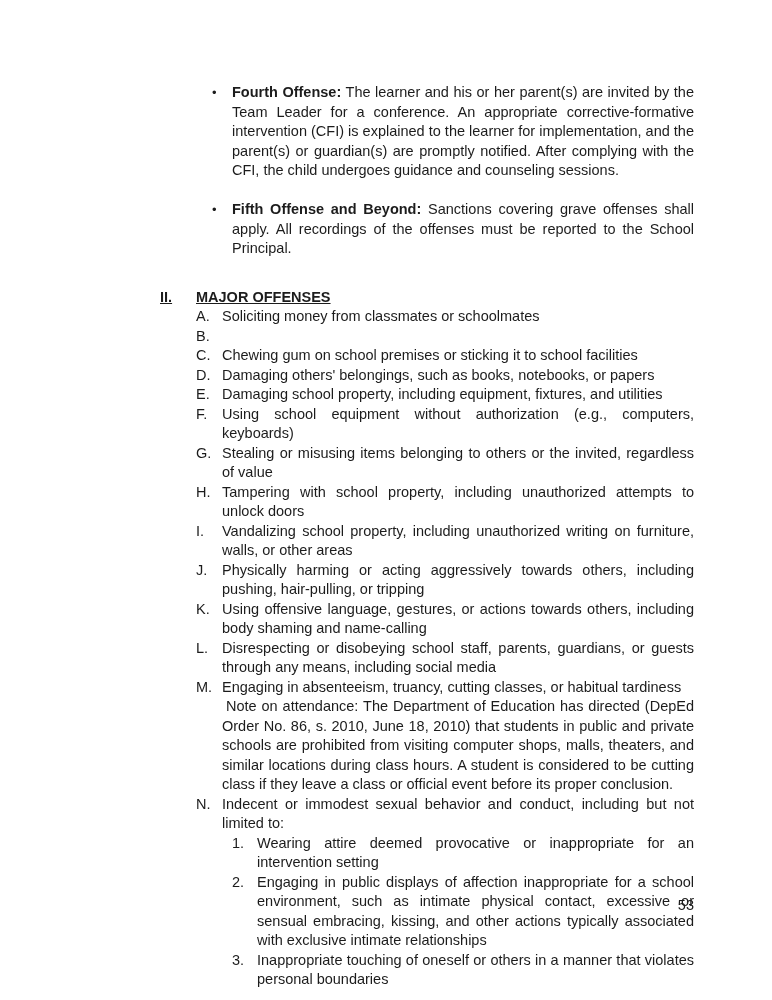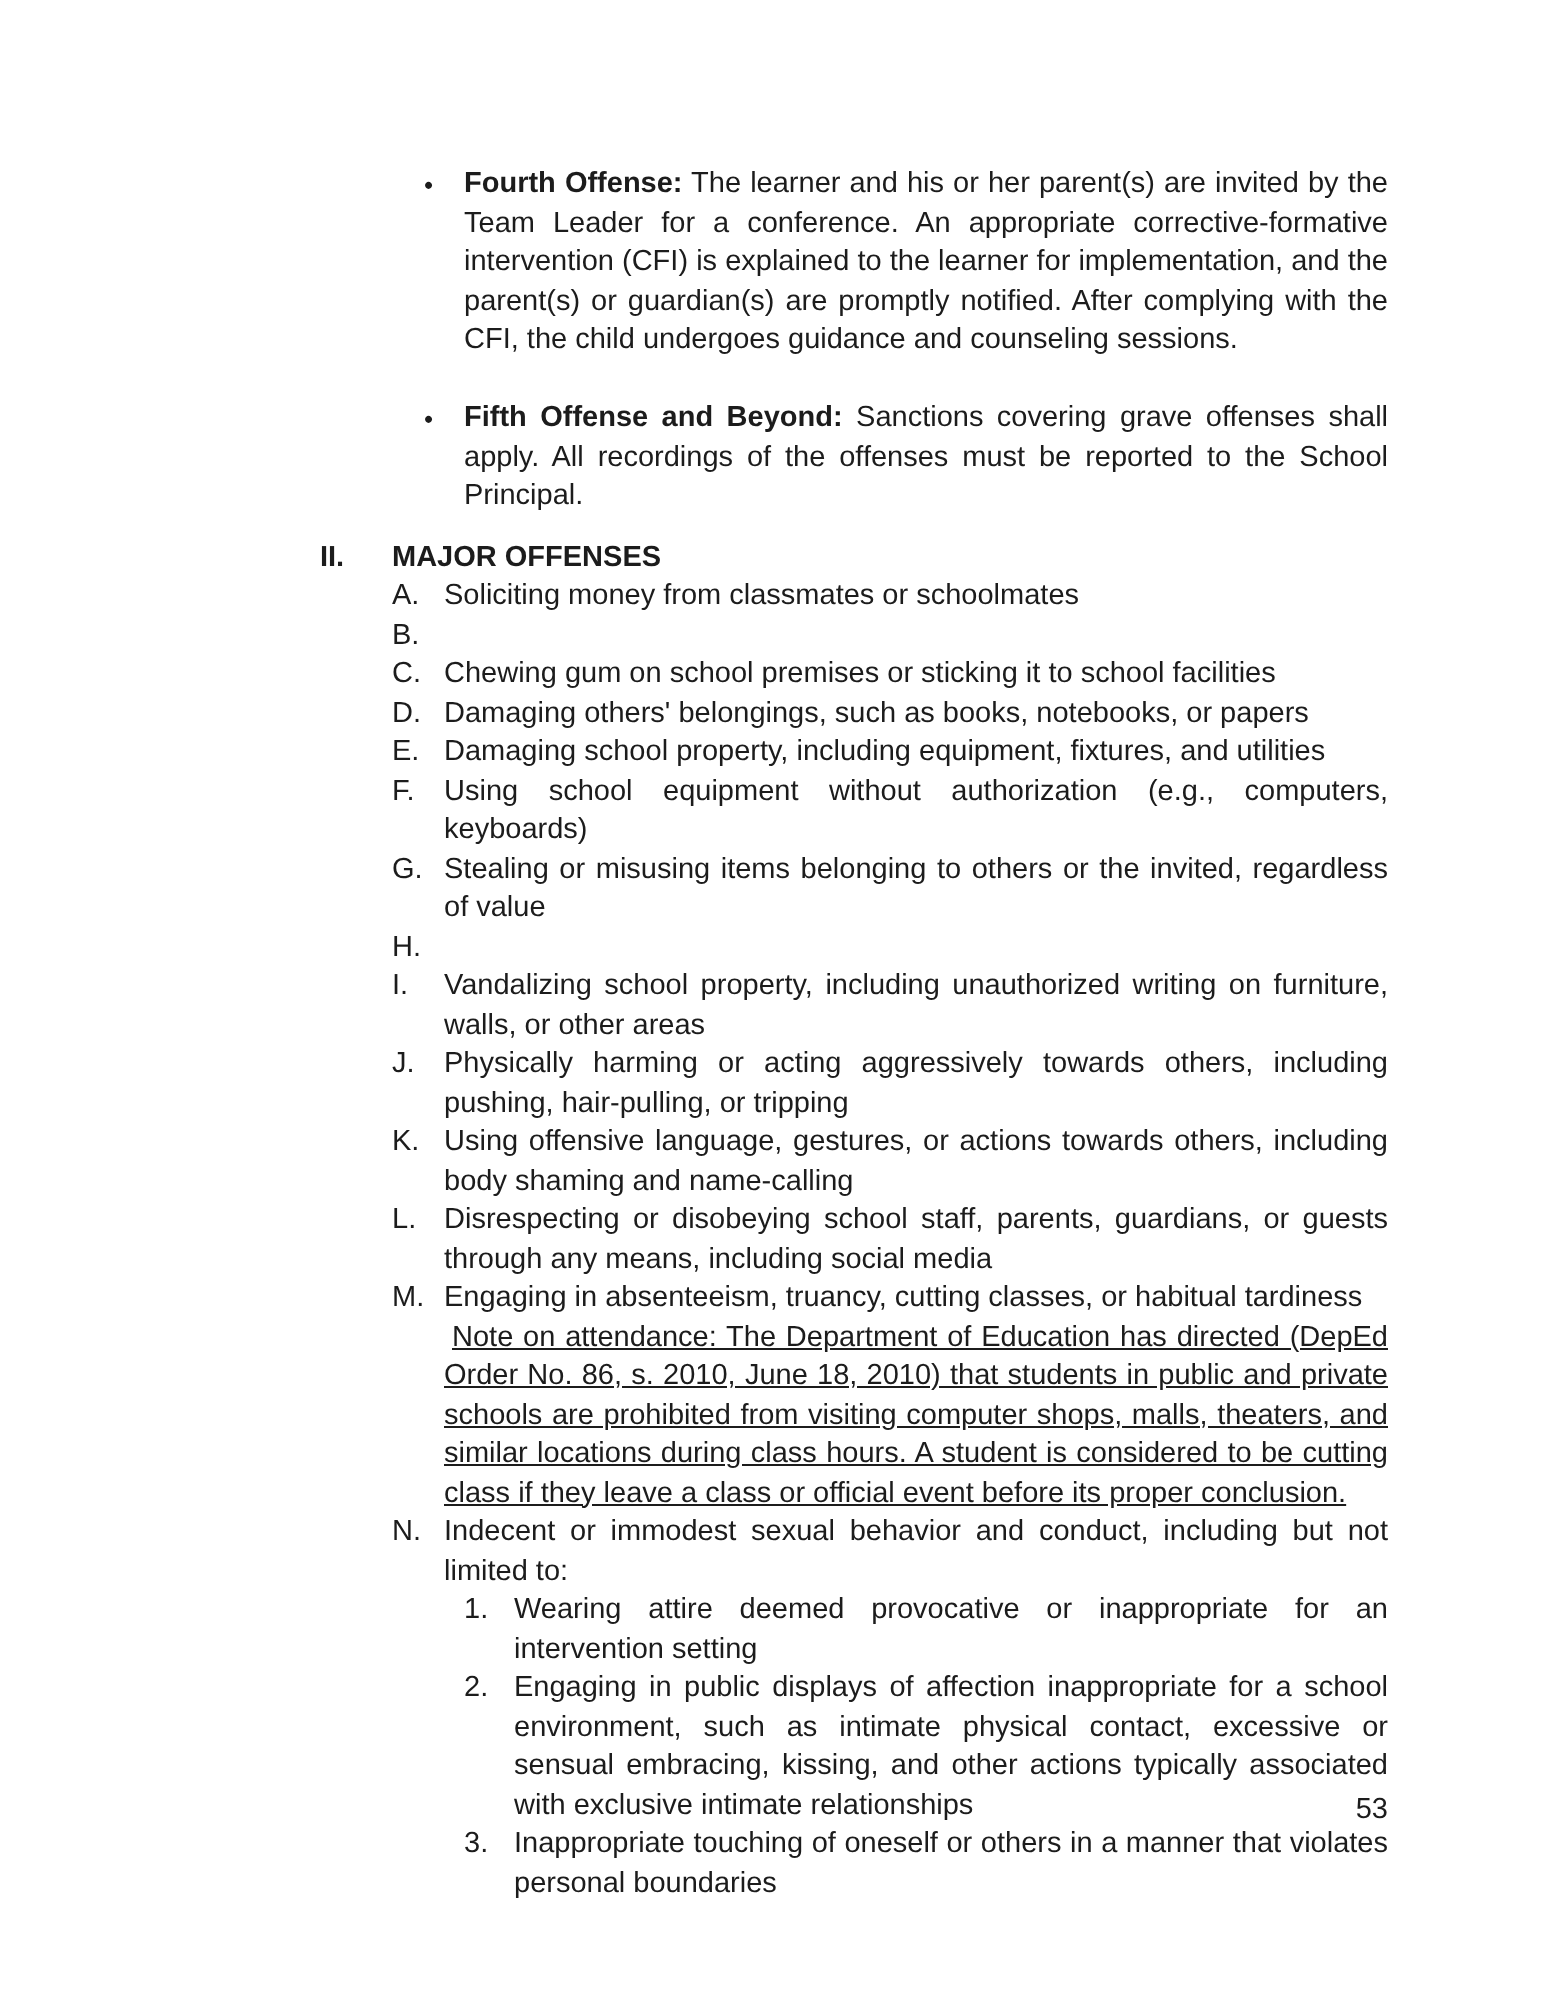--- a/index.html
+++ b/index.html
@@ -24,28 +24,29 @@
   .bullet-item { display: flex; }
   .bullet-item + .bullet-item { margin-top: 19.5px; }
   .bullet-item .bmarker {
     flex: 0 0 20px;
     margin-left: 52px;
     font-size: 13px;
   }
   .bullet-item .btext { flex: 1; text-align: justify; }
   .section-heading {
     display: flex;
-    margin-top: 11px;
+    margin-top: 29px;
     font-weight: bold;
+    text-decoration: underline;
   }
   .section-heading .snum { flex: 0 0 36px; }
   .letter-item { display: flex; }
   .letter-item .lmarker { flex: 0 0 26px; margin-left: 36px; }
   .letter-item .ltext { flex: 1; text-align: justify; }
-  .attendance-note { text-align: justify; text-indent: 4px; text-decoration: underline; }
+  .attendance-note { text-align: justify; text-indent: 4px; }
   .sub-item { display: flex; }
   .sub-item .smarker { flex: 0 0 25px; margin-left: 10px; }
   .sub-item .stext { flex: 1; text-align: justify; }
   .page-number {
     position: absolute;
     left: 160px;
     top: 896px;
     width: 534px;
     text-align: right;
   }
@@ -93,20 +94,21 @@
     <div class="letter-item">
       <span class="lmarker">F.</span>
       <div class="ltext">Using school equipment without authorization (e.g., computers, keyboards)</div>
     </div>
     <div class="letter-item">
       <span class="lmarker">G.</span>
       <div class="ltext">Stealing or misusing items belonging to others or the invited, regardless of value</div>
     </div>
     <div class="letter-item">
       <span class="lmarker">H.</span>
+      <div class="ltext">Tampering with school property, including unauthorized attempts to unlock doors</div>
     </div>
     <div class="letter-item">
       <span class="lmarker">I.</span>
       <div class="ltext">Vandalizing school property, including unauthorized writing on furniture, walls, or other areas</div>
     </div>
     <div class="letter-item">
       <span class="lmarker">J.</span>
       <div class="ltext">Physically harming or acting aggressively towards others, including pushing, hair-pulling, or tripping</div>
     </div>
     <div class="letter-item">

